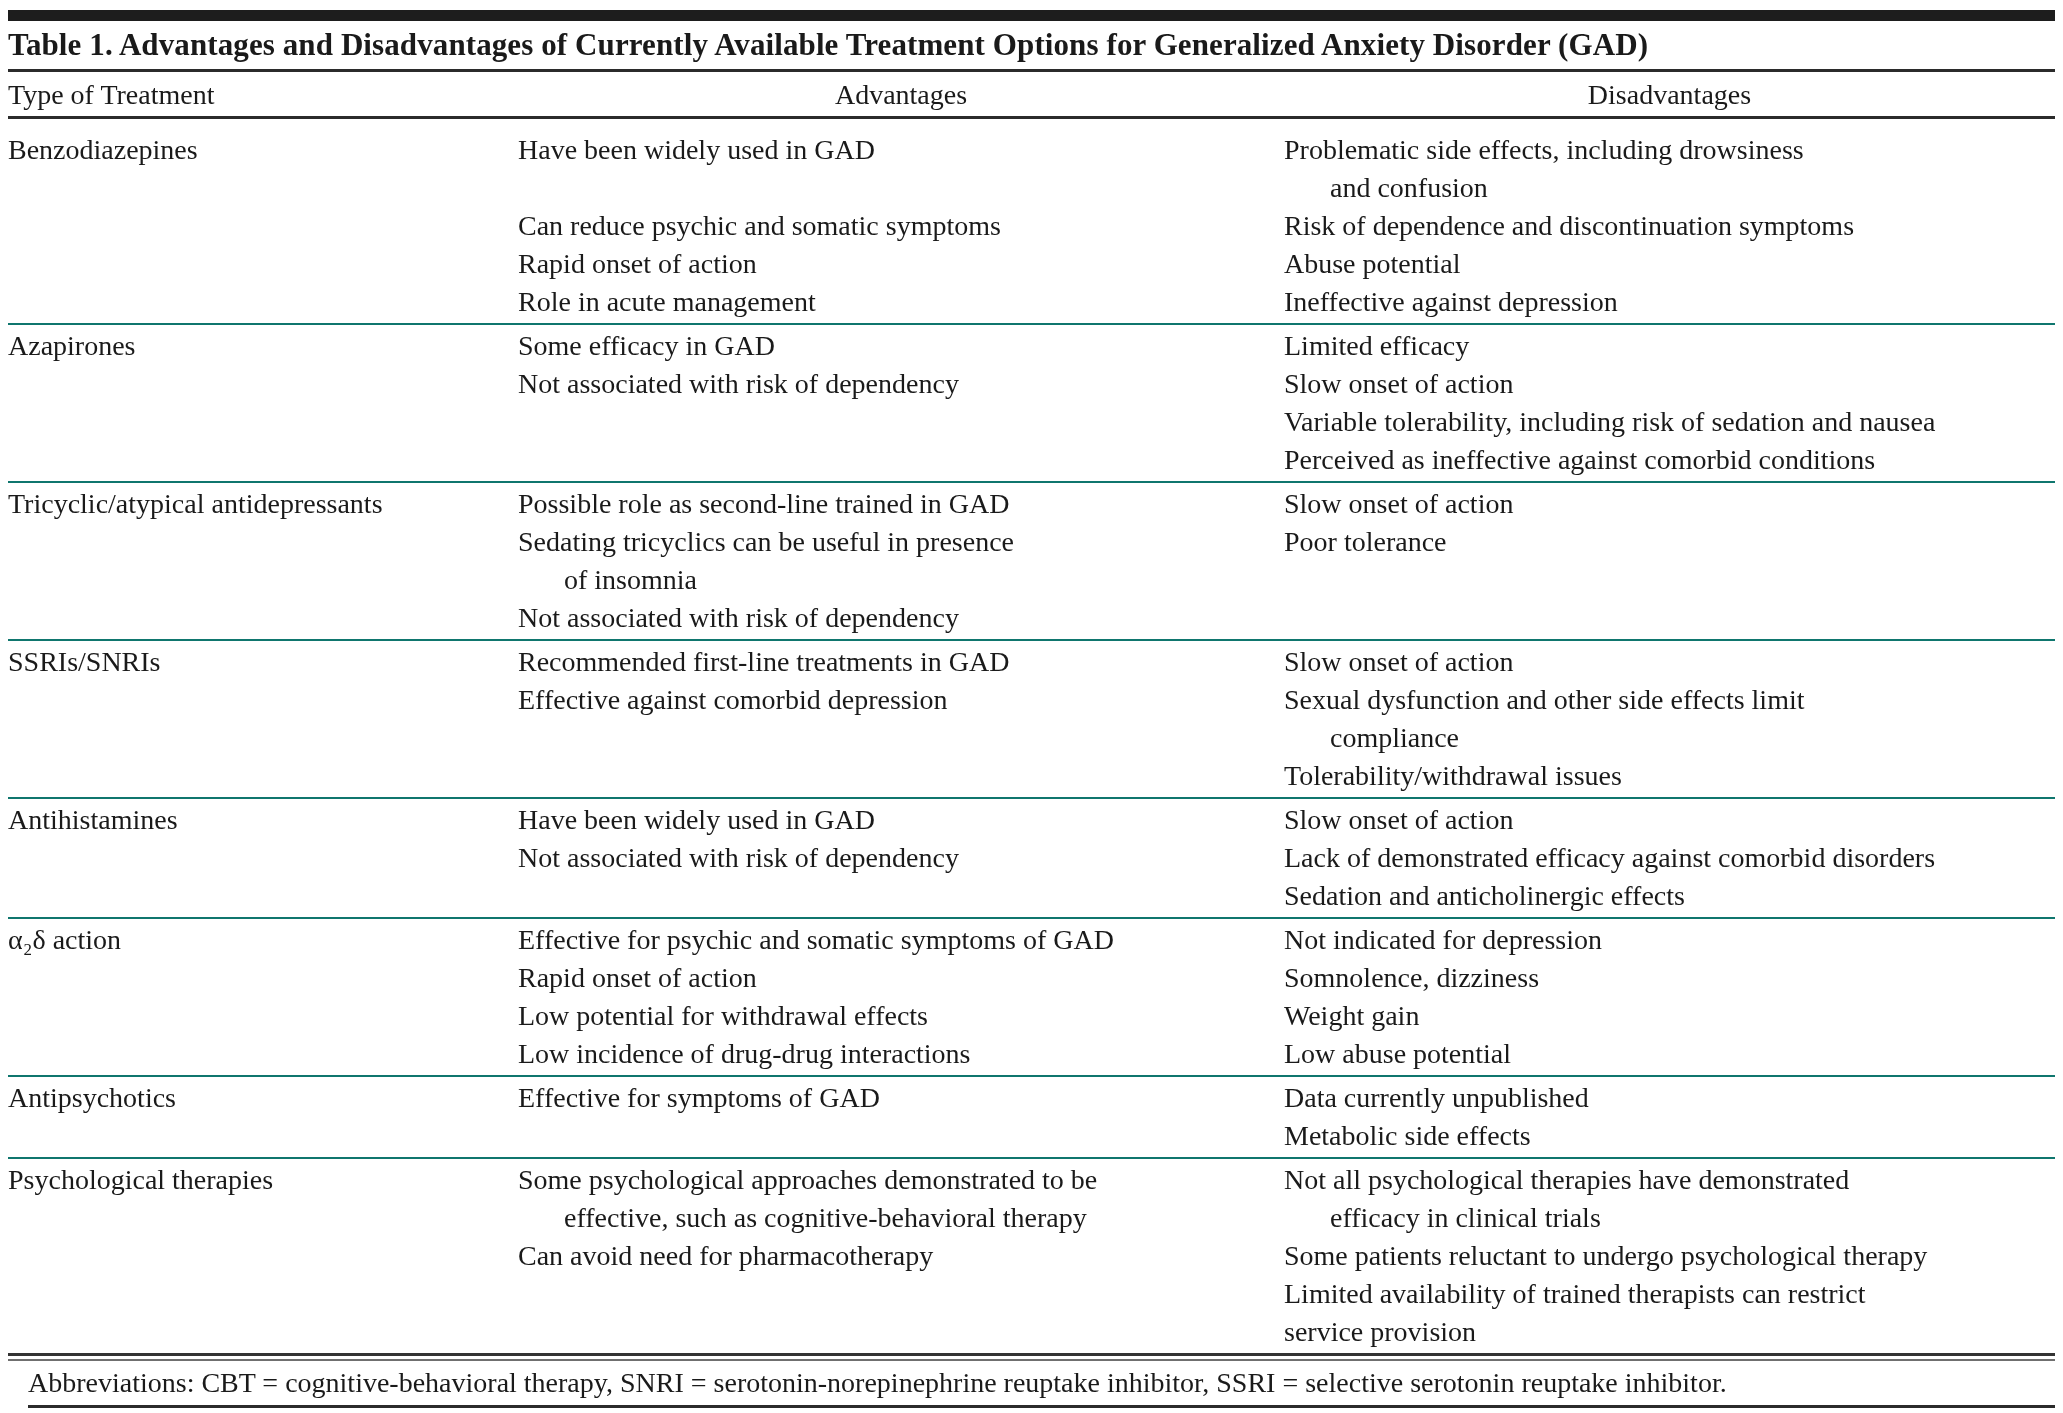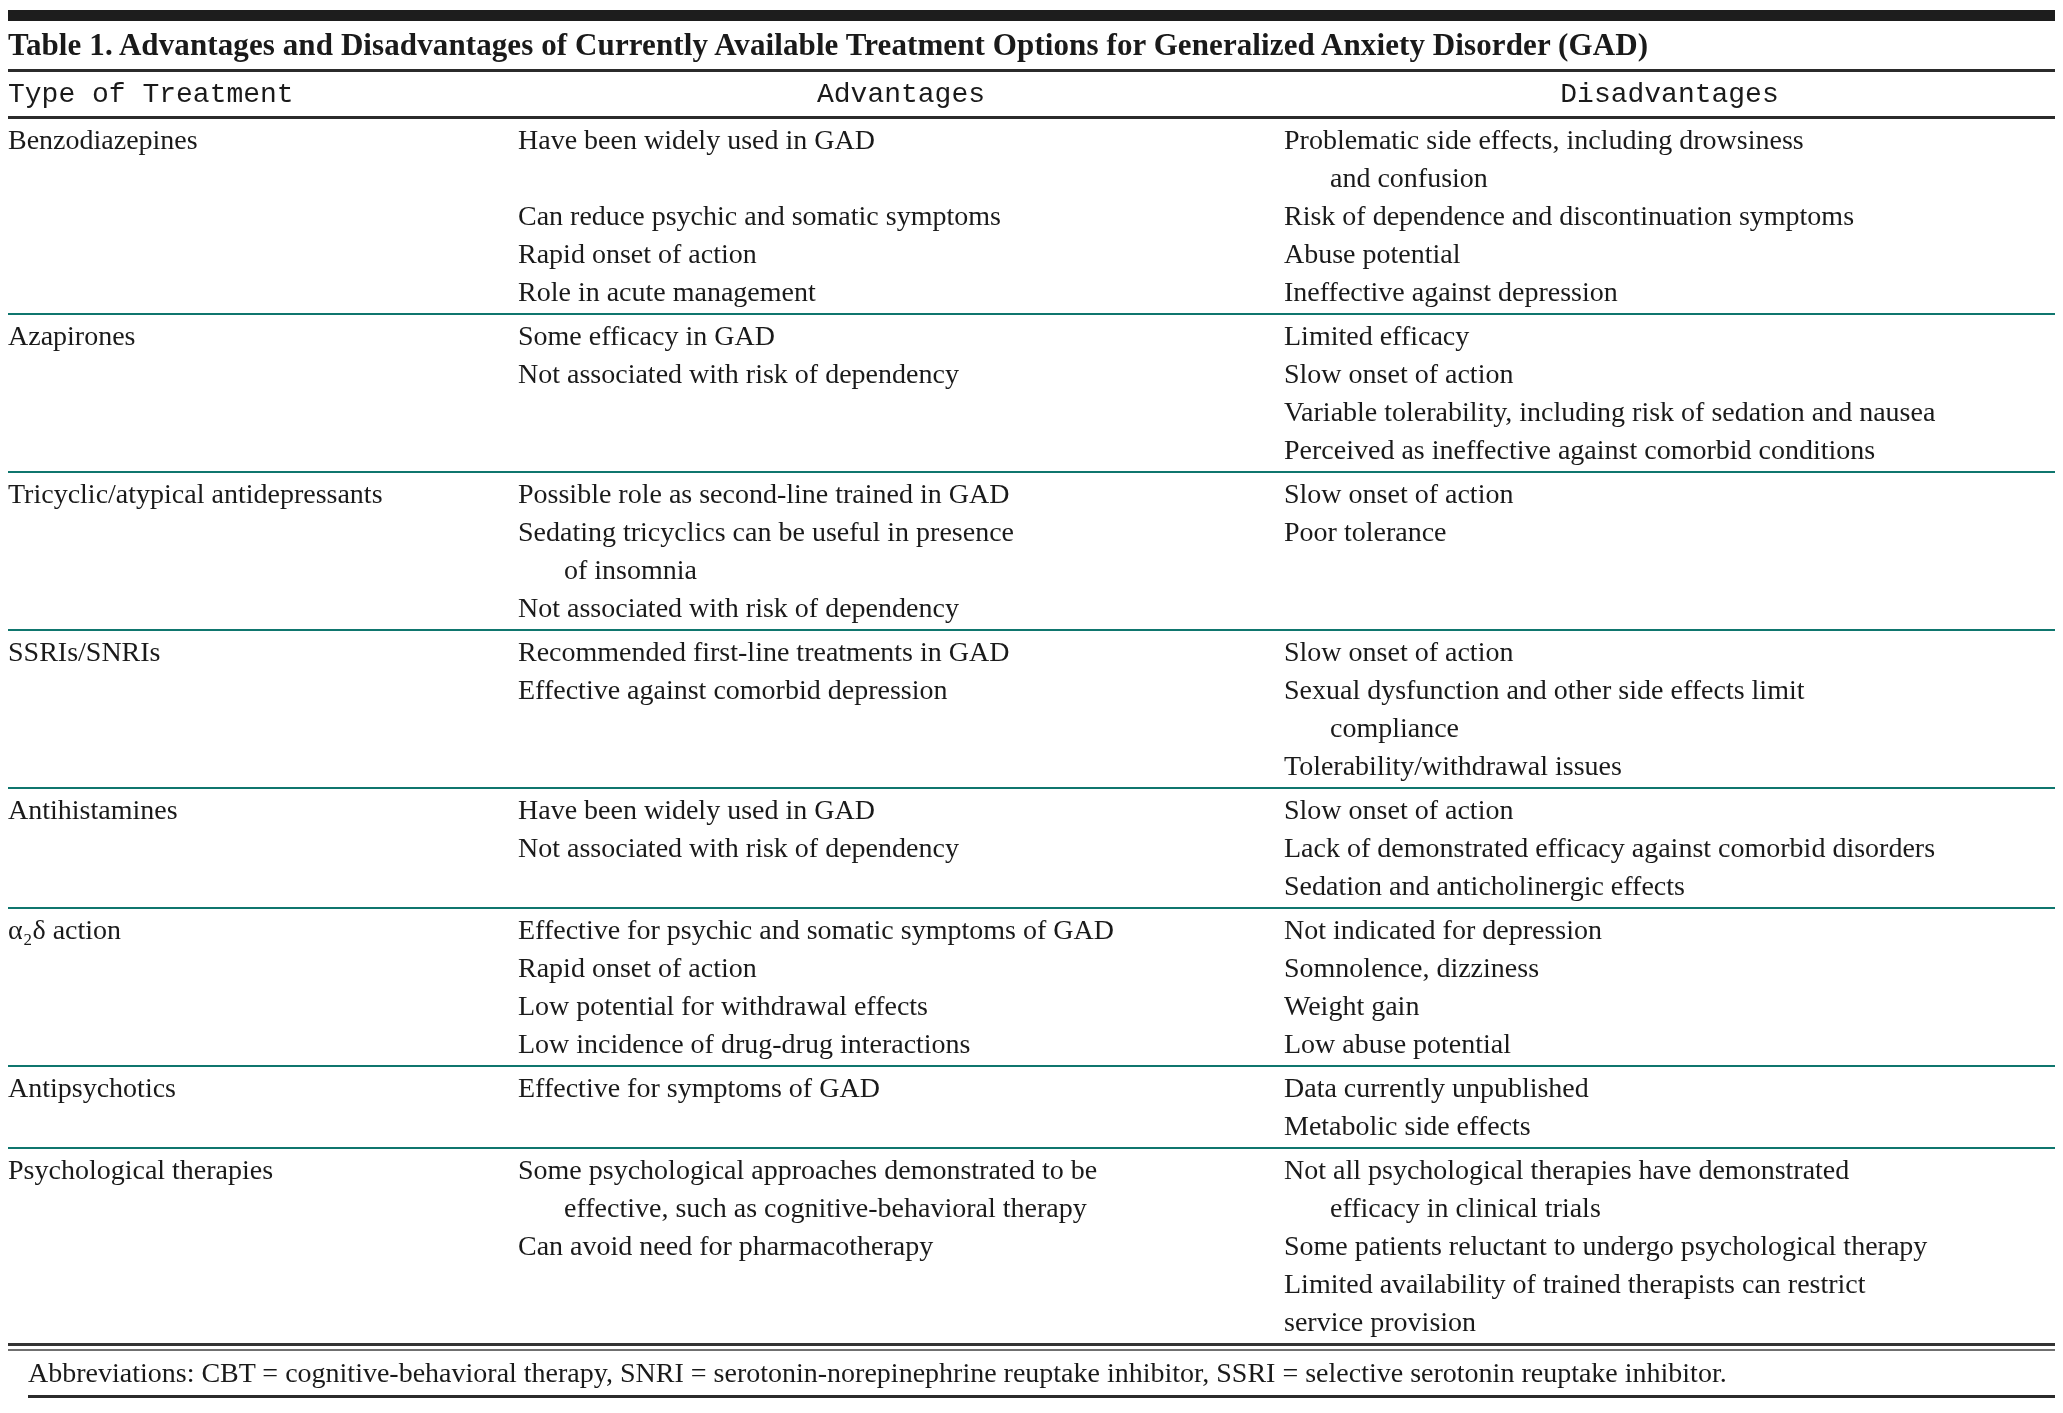--- a/index.html
+++ b/index.html
@@ -22,33 +22,32 @@
     letter-spacing: 0.1px;
   }
 
   .header-row {
     display: grid;
     grid-template-columns: 510px 766px 1fr;
     align-items: end;
     height: 44px;
     border-bottom: 3px solid #2b2b2b;
     font-size: 28px;
-    font-family: Liberation Mono, monospace;
   }
   .header-cell { line-height: 42px; height: 42px; white-space: nowrap; }
   .hc-center { text-align: center; }
 
   .trow {
     display: grid;
     grid-template-columns: 510px 766px 1fr;
     padding: 2px 0;
     border-top: 2px solid #0f766e;
     font-size: 28px;
   }
-  #table-body .trow:first-child { border-top: none; }
+  #table-body .trow:first-child { border-top: none; margin-top: 10px; }
   .cell { overflow: visible; }
   .cell-treatment { line-height: 38px; white-space: nowrap; }
   .line { height: 38px; line-height: 38px; white-space: nowrap; }
   .indent { padding-left: 46px; }
 
   .footnote-rule {
     height: 3px;
     border-top: 3px solid #333333;
     border-bottom: 2px solid #6f6f6f;
   }

